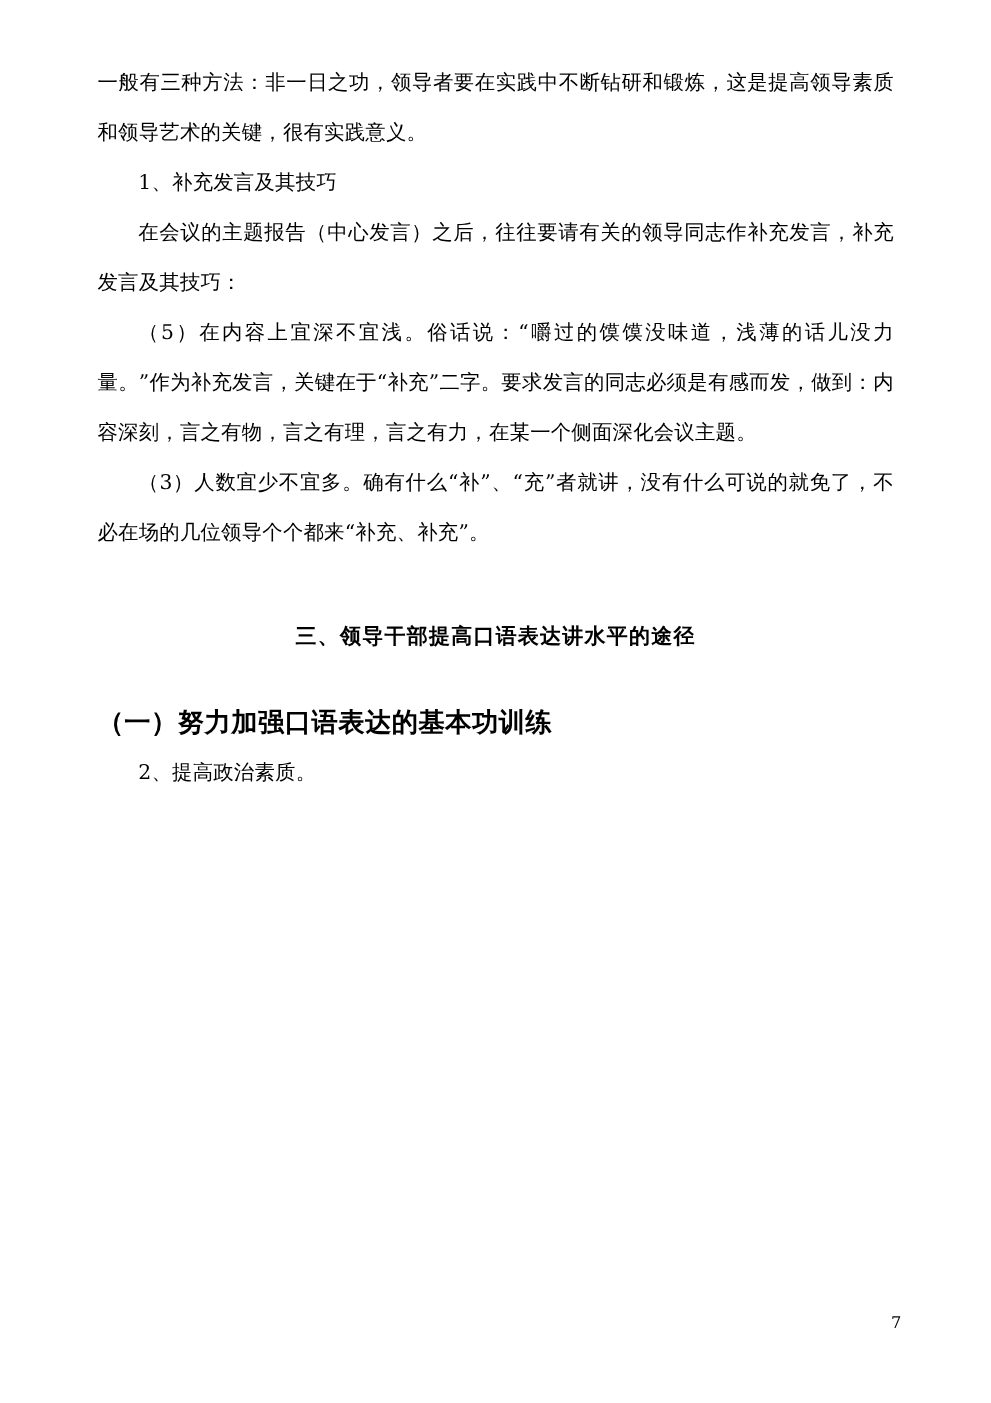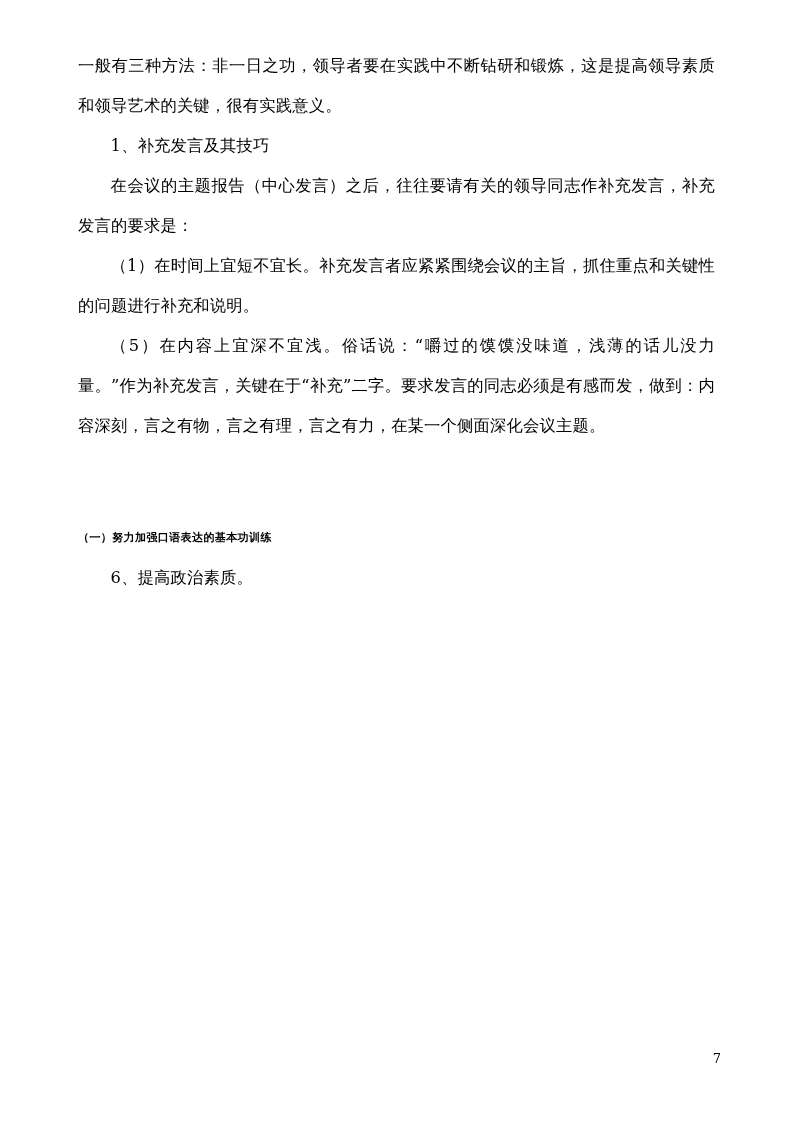--- a/index.html
+++ b/index.html
@@ -40,21 +40,21 @@
     margin: 0;
     text-align: center;
     font-weight: bold;
     font-size: 16.8px;
     line-height: 40px;
     letter-spacing: 1px;
   }
   .heading-left {
     margin: 0;
     font-weight: bold;
-    font-size: 11px;
+    font-size: 21px;
     line-height: 40px;
     text-indent: 0;
     letter-spacing: 0.4px;
   }
   .spacer-lg { height: 42px; }
   .spacer-md { height: 30px; }
   .page-number {
     position: absolute;
     right: 72px;
     bottom: 56px;
@@ -64,29 +64,30 @@
   }
 </style>
 </head>
 <body>
 
 <div class="page">
   <div class="doc-body">
 
     <p class="para noindent">一般有三种方法：非一日之功，领导者要在实践中不断钻研和锻炼，这是提高领导素质和领导艺术的关键，很有实践意义。</p>
     <p class="para">1、补充发言及其技巧</p>
-    <p class="para">在会议的主题报告（中心发言）之后，往往要请有关的领导同志作补充发言，补充发言的要求是：</p>
-    <p class="para">（1）在时间上宜短不宜长。补充发言者应紧紧围绕会议的主旨，抓住重点和关键性的问题进行补充和说明。</p>
+    <p class="para">在会议的主题报告（中心发言）之后，往往要请有关的领导同志作补充发言，补充发言及其技巧：</p>
     <p class="para">（5）在内容上宜深不宜浅。俗话说：“嚼过的馍馍没味道，浅薄的话儿没力量。”作为补充发言，关键在于“补充”二字。要求发言的同志必须是有感而发，做到：内容深刻，言之有物，言之有理，言之有力，在某一个侧面深化会议主题。</p>
+    <p class="para">（3）人数宜少不宜多。确有什么“补”、“充”者就讲，没有什么可说的就免了，不必在场的几位领导个个都来“补充、补充”。</p>
 
     <div class="spacer-lg"></div>
 
+    <p class="heading-center">三、领导干部提高口语表达讲水平的途径</p>
 
     <div class="spacer-md"></div>
 
     <p class="heading-left">（一）努力加强口语表达的基本功训练</p>
 
-    <p class="para">6、提高政治素质。</p>
+    <p class="para">2、提高政治素质。</p>
 
   </div>
 
   <div class="page-number">7</div>
 </div>
 
 </body></html>

